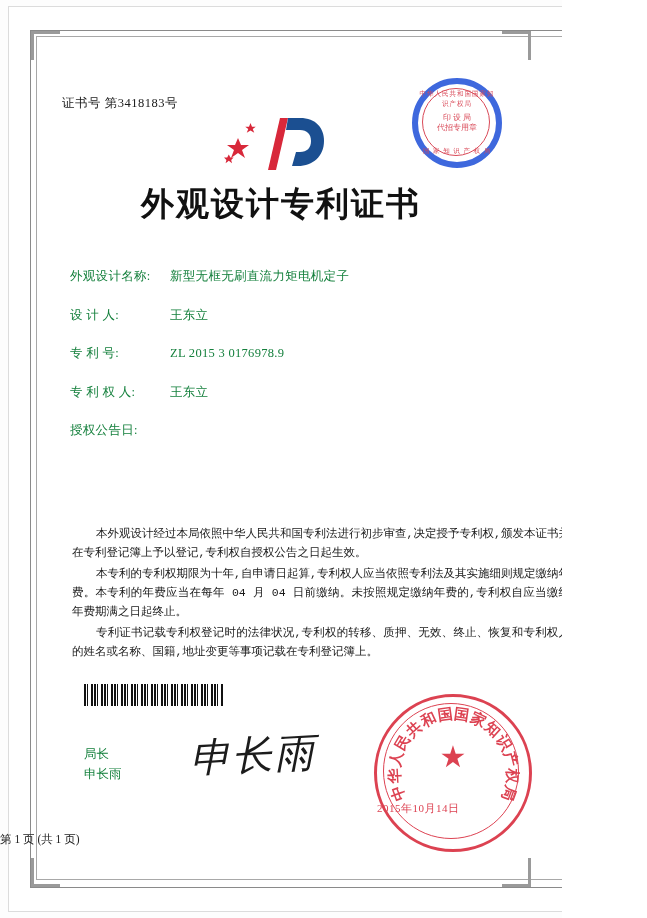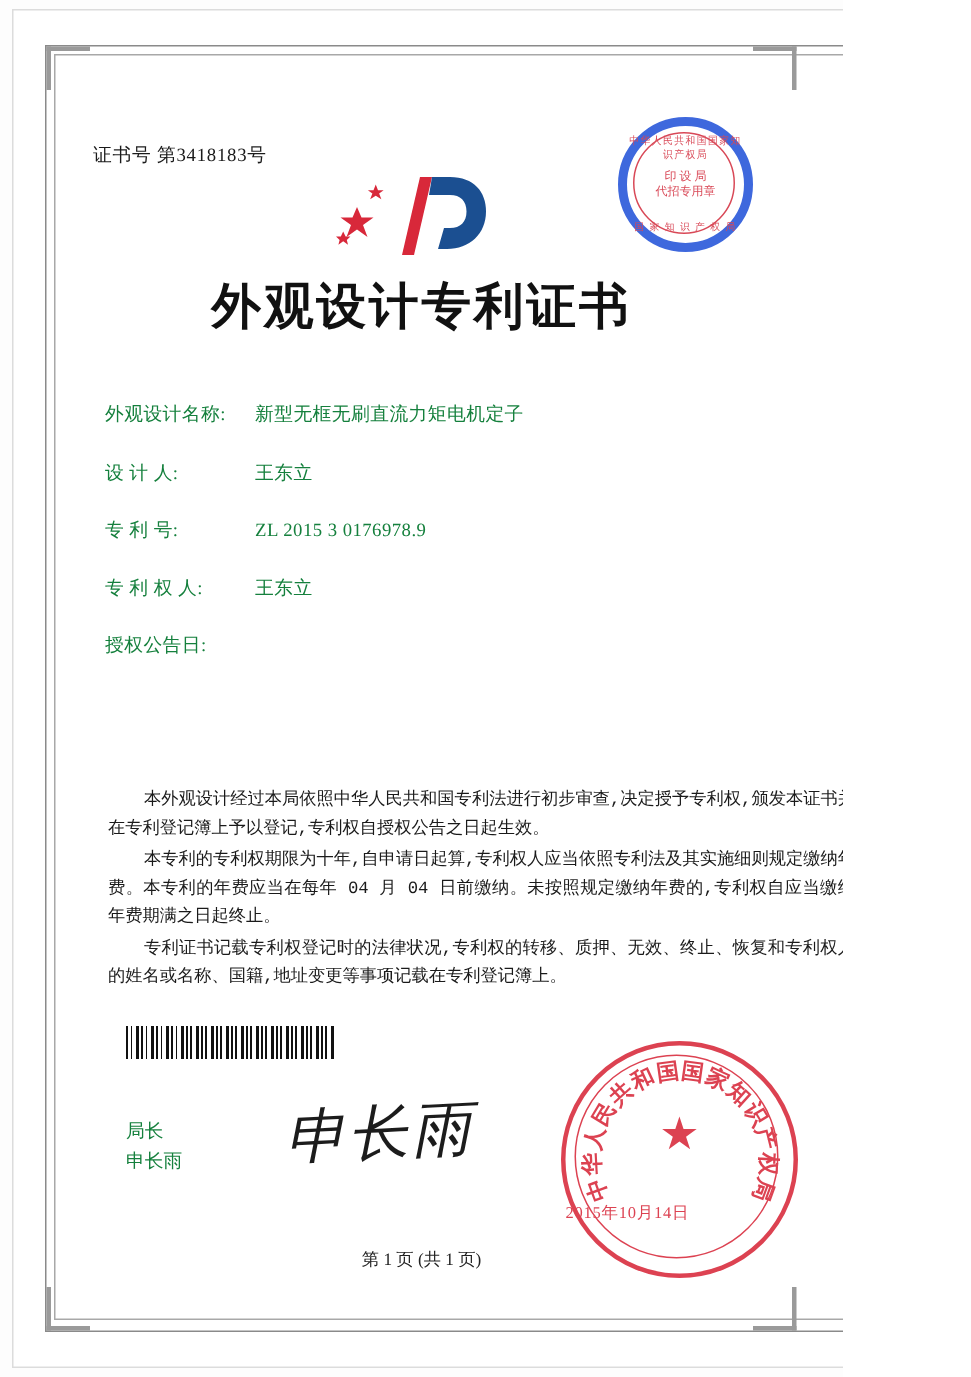--- a/index.html
+++ b/index.html
@@ -259,21 +259,21 @@
     font-size: 11px;
     letter-spacing: 0.5px;
   }
 
   
   .footer {
     position: absolute;
     left: 0;
     right: 0;
     top: 832px;
-    text-align: center;
+    text-align: left;
     font-size: 11.5px;
     color: #222;
   }
 </style>
 </head>
 <body>
 
 <div class="page">
 
   <div class="sheet-edge"></div>

